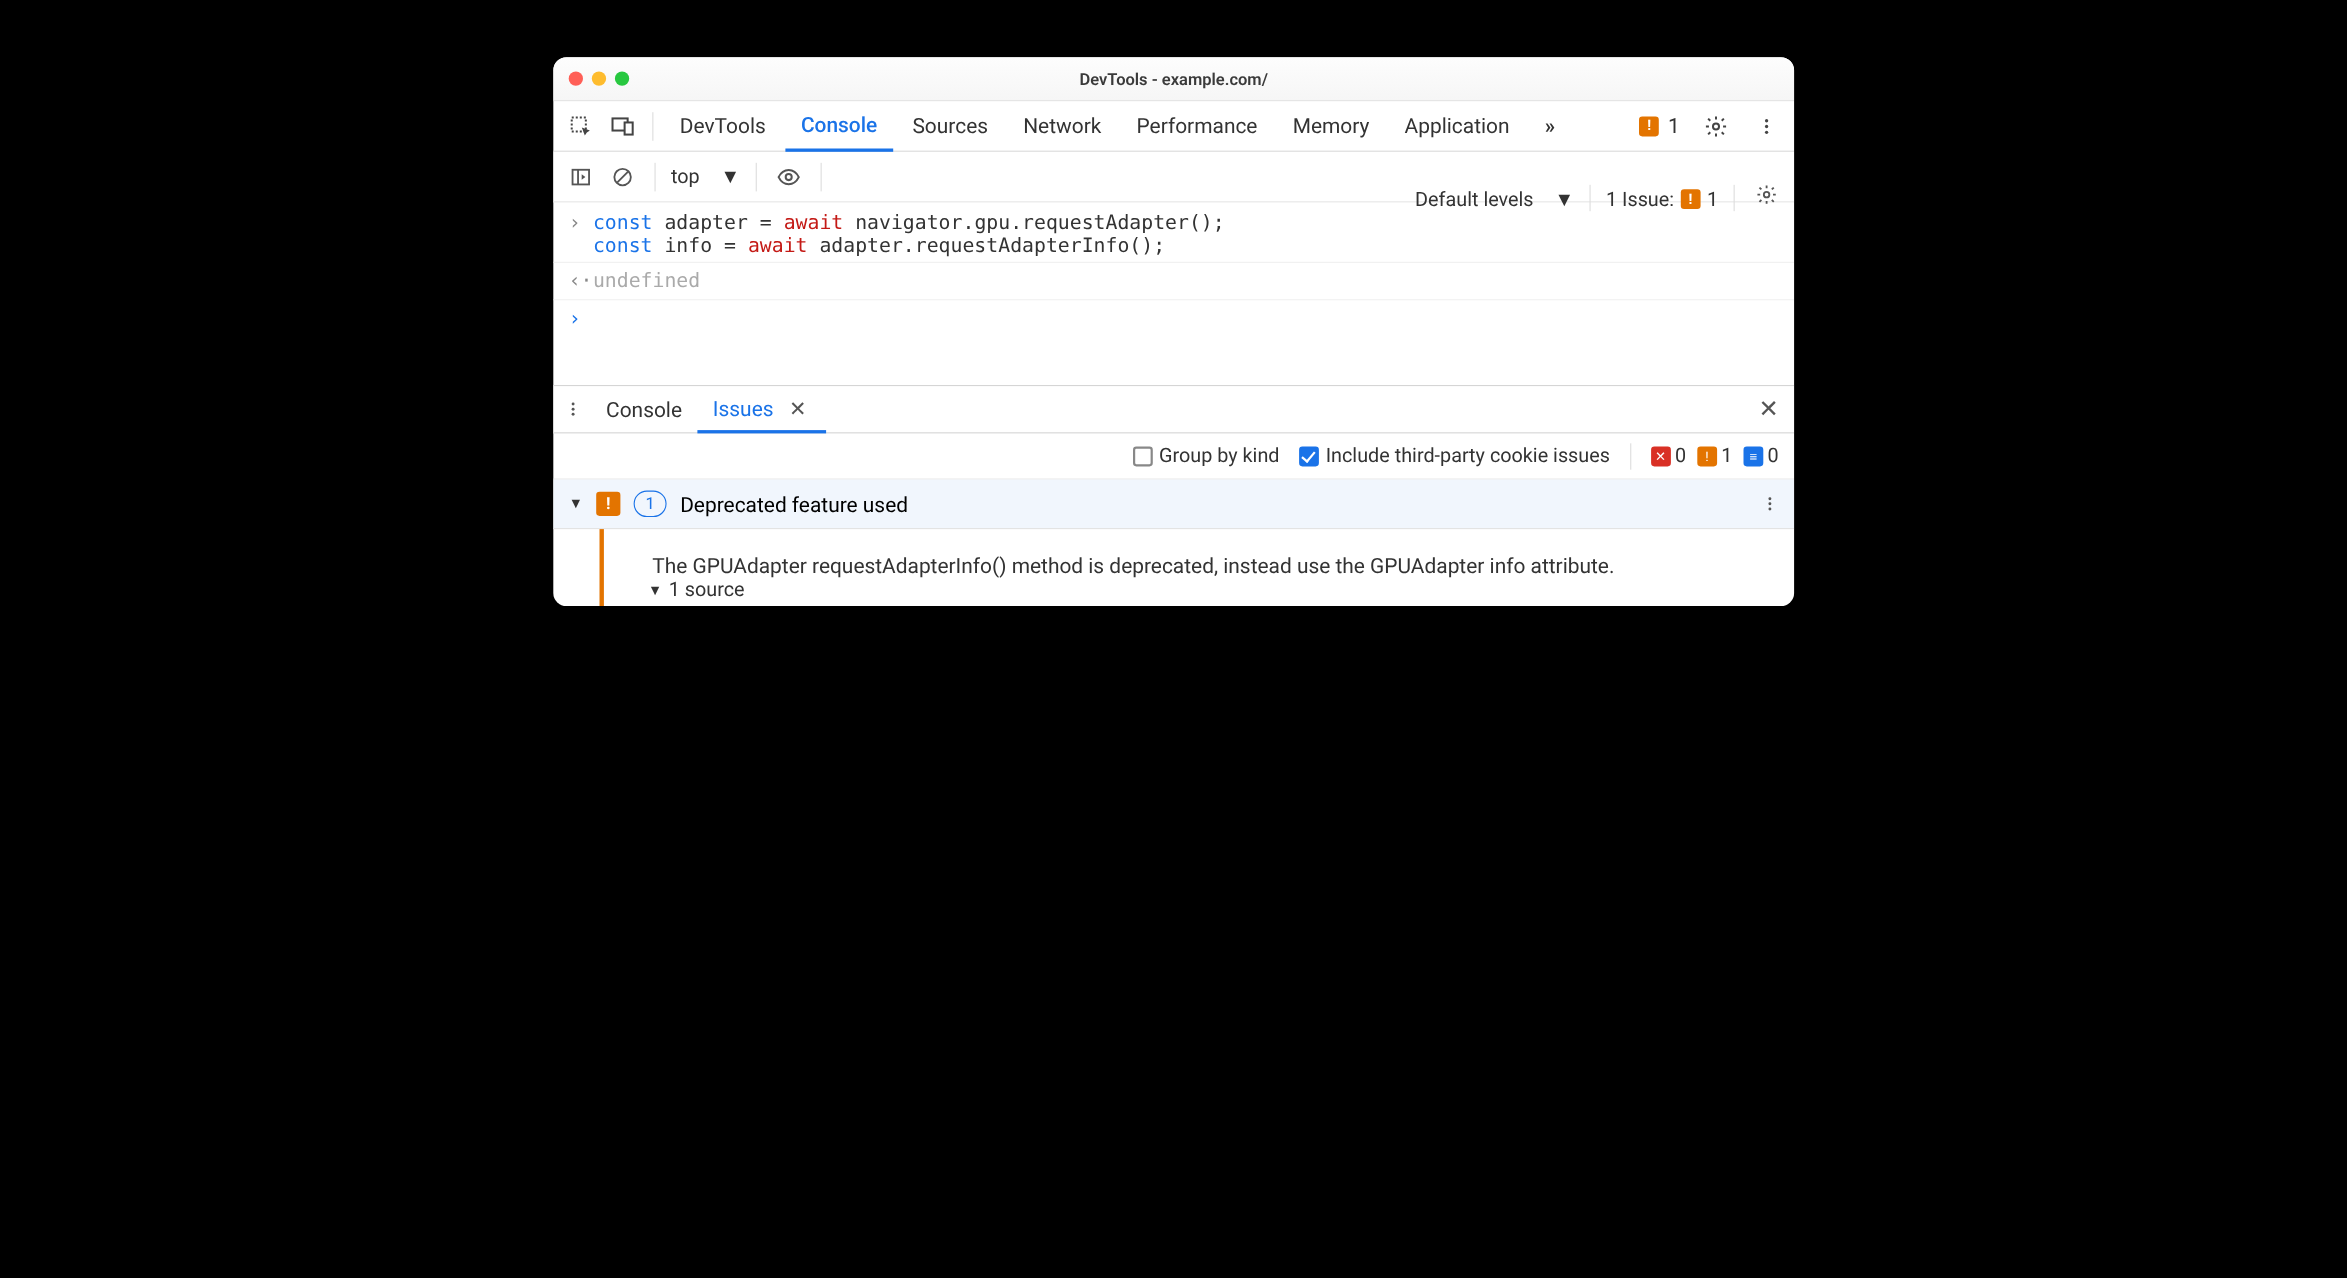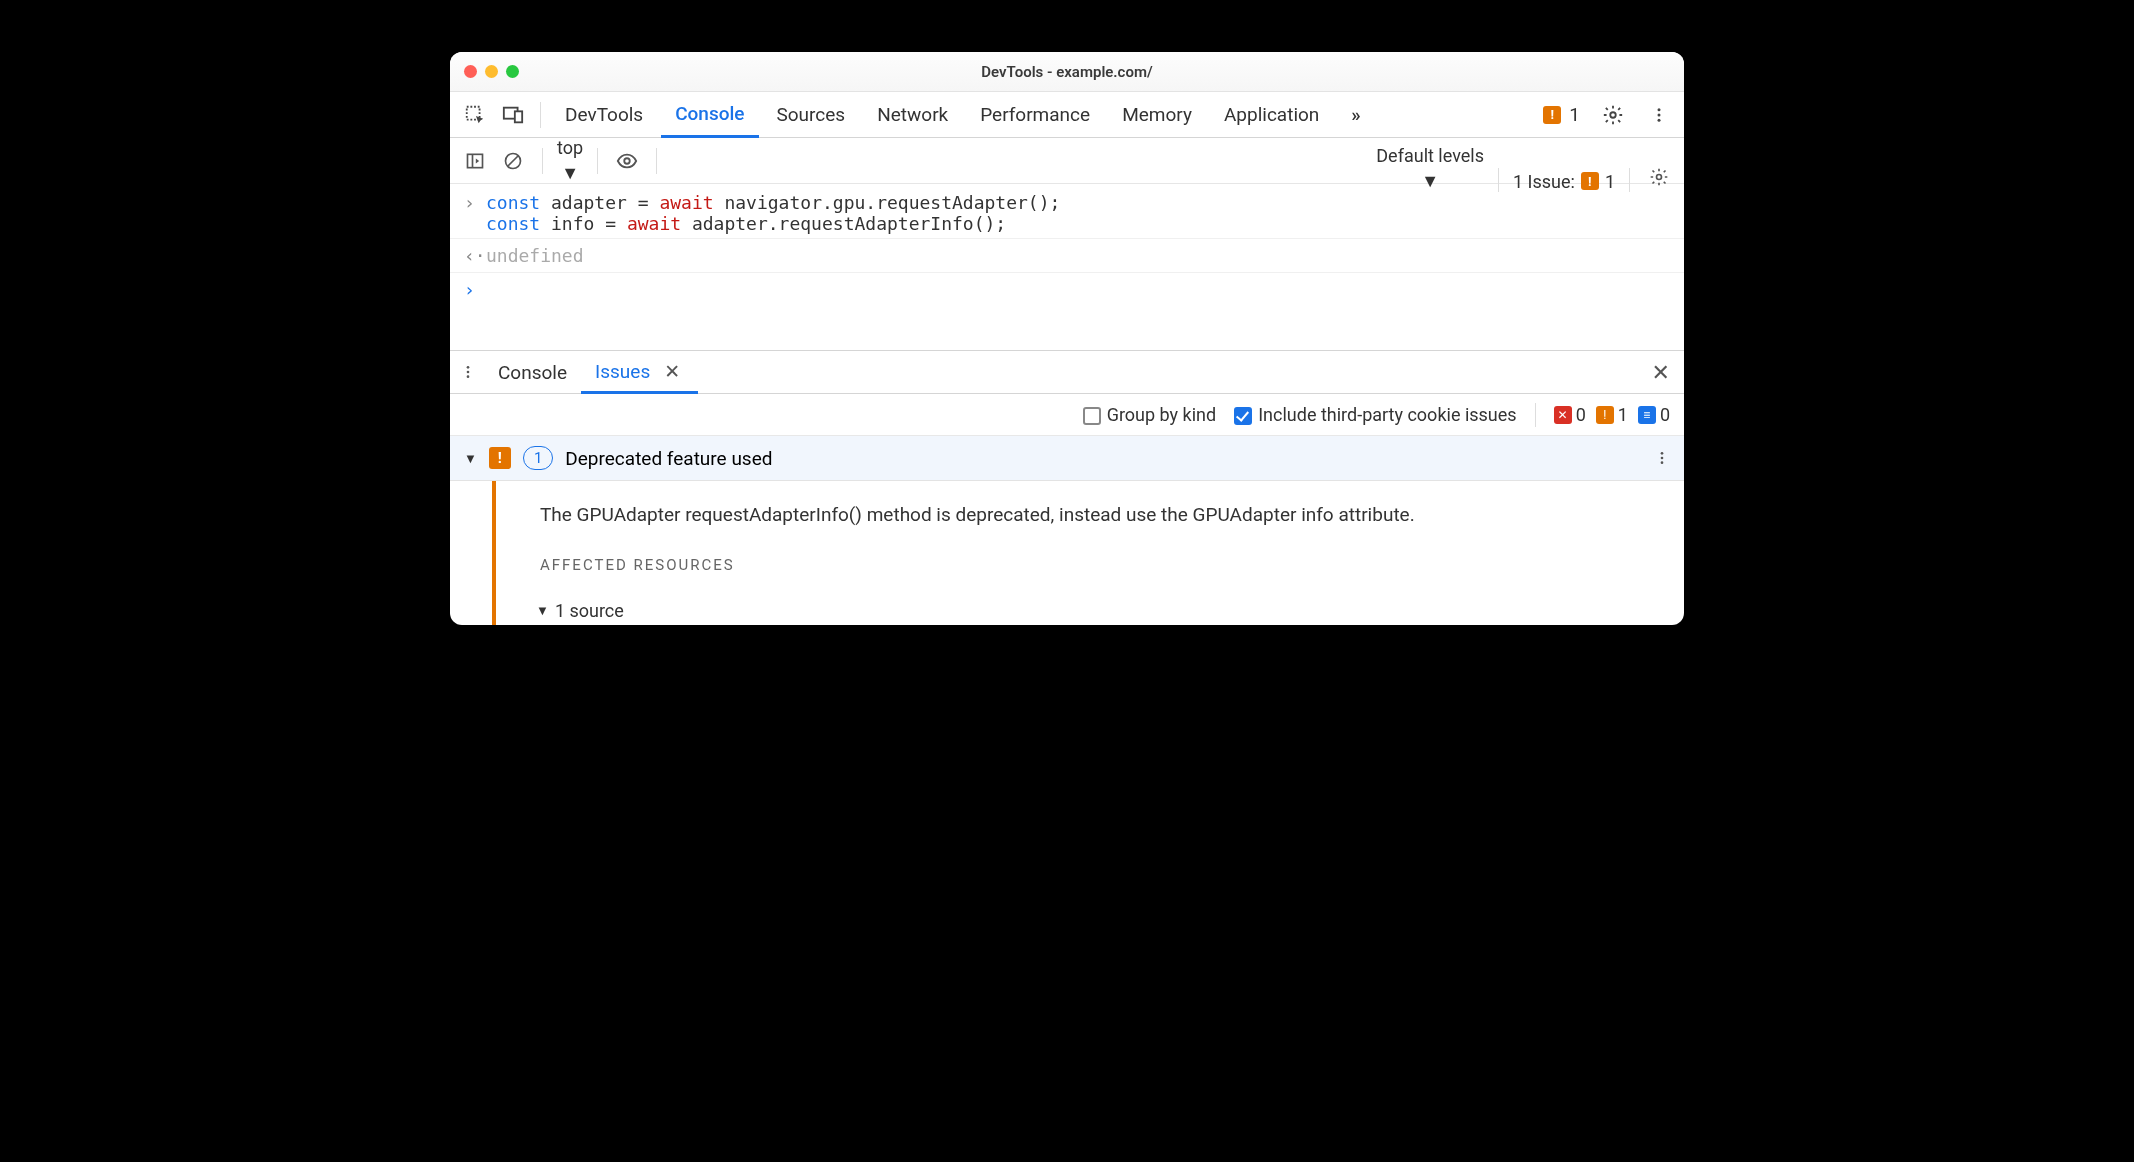--- a/index.html
+++ b/index.html
@@ -7,21 +7,21 @@
     background: #000;
     font-family: -apple-system, BlinkMacSystemFont, "Segoe UI", Roboto, sans-serif;
     width: 2134px;
     height: 1162px;
     display: flex;
     align-items: flex-start;
     justify-content: center;
     padding-top: 52px;
   }
   .window {
-    width: 1234px;
+    width: 1128px;
     background: #fff;
     border-radius: 12px;
     overflow: hidden;
     box-shadow: 0 20px 60px rgba(0,0,0,0.5);
   }
   .titlebar {
     height: 40px;
     background: linear-gradient(#fdfdfd,#f6f6f6);
     border-bottom: 1px solid #e3e3e3;
     display: flex;
@@ -64,21 +64,21 @@
     height: 46px;
     display:flex;
     align-items:center;
     padding: 0 10px;
     border-bottom: 1px solid #e6e6e6;
     font-size: 18px;
     gap: 8px;
     background:#fff;
   }
   .toolbar .icon-btn { width:30px; height:30px; display:flex; align-items:center; justify-content:center; color:#555;}
-  .context { display:flex; align-items:center; gap:4px; color:#333;flex-direction:column;}
+  .context { display:flex; align-items:center; gap:19px; color:#333;}
   .filter-box {
     flex: 0 0 auto;
     width: 590px;
     height: 32px;
     background:#f1f3f4;
     border-radius:16px;
     display:flex;
     align-items:center;
     padding:0 14px;
     color:#5f6368;
@@ -312,21 +312,20 @@
           <circle cx="12" cy="12" r="2"></circle>
           <circle cx="12" cy="19" r="2"></circle>
         </svg>
     </span>
   </div>
 
   <div class="issue-body">
     <div class="orange-bar"></div>
     <div class="issue-content">
       <div>The GPUAdapter requestAdapterInfo() method is deprecated, instead use the GPUAdapter info attribute.</div>
-      <div class="affected">Affected Resources</div>
       <div class="source-row">
         <span class="tri">▼</span>
         <span>1 source</span>
       </div>
     </div>
   </div>
 
 </div>
 
 </body></html>

